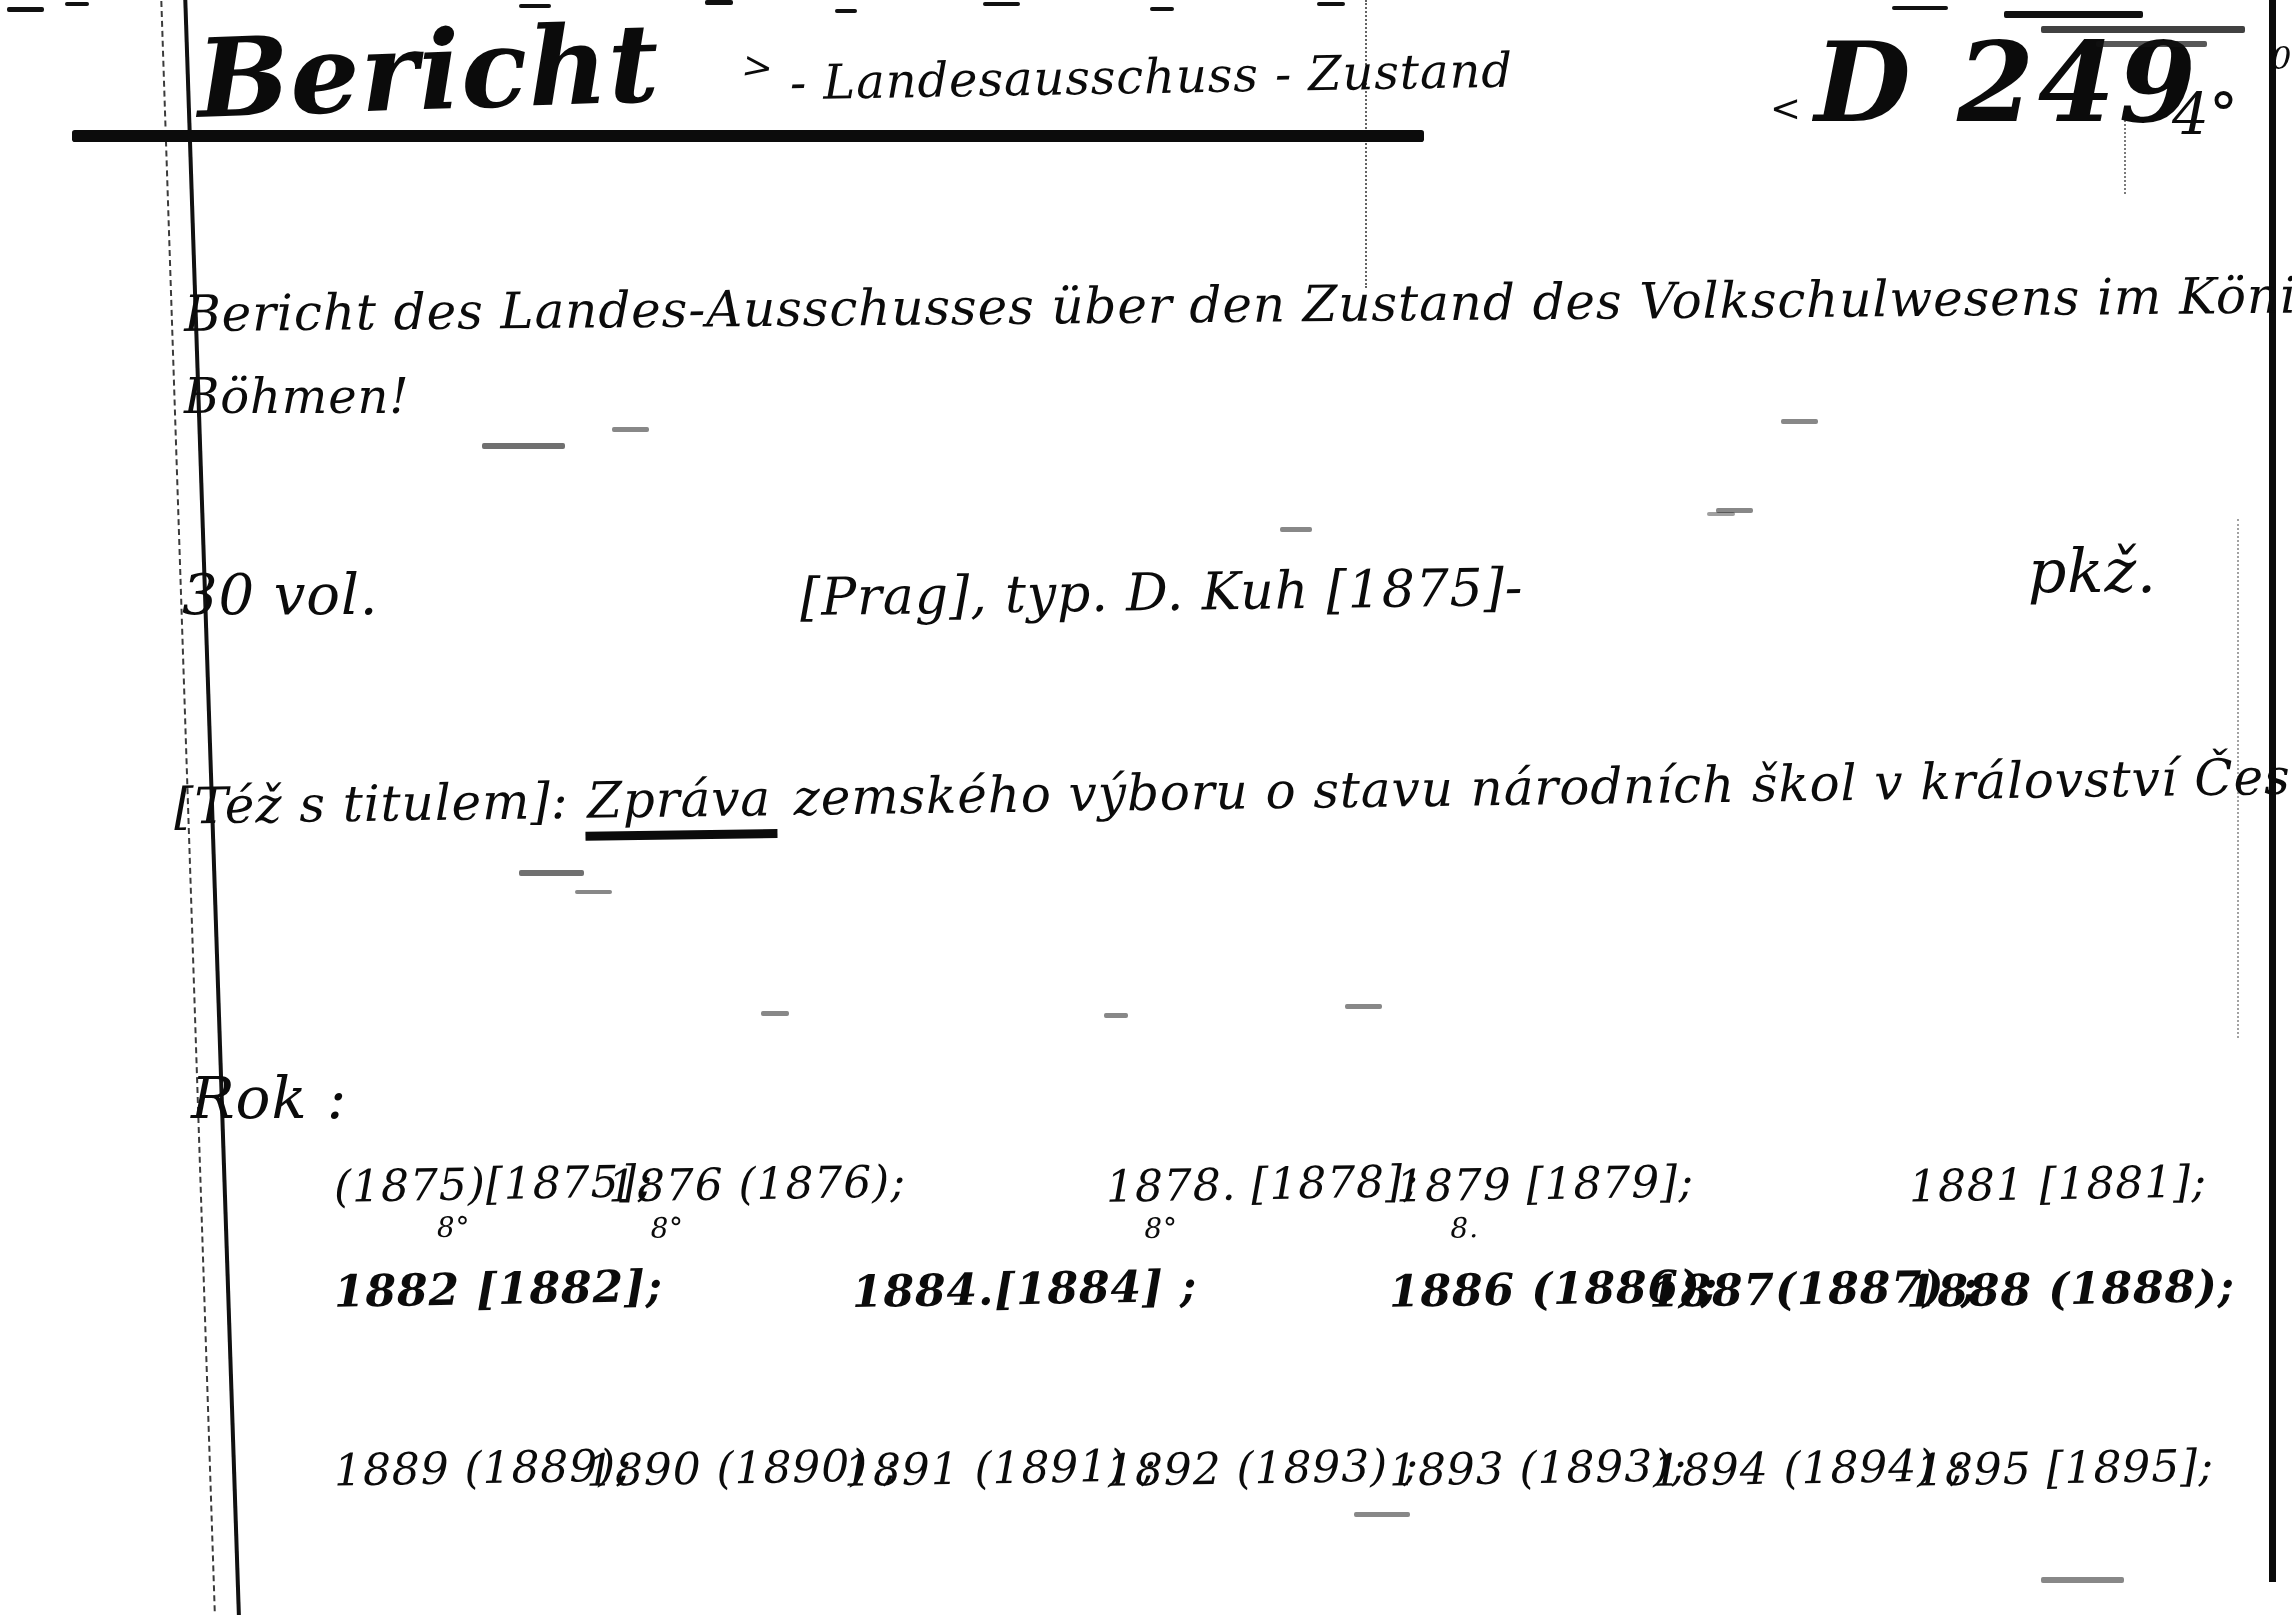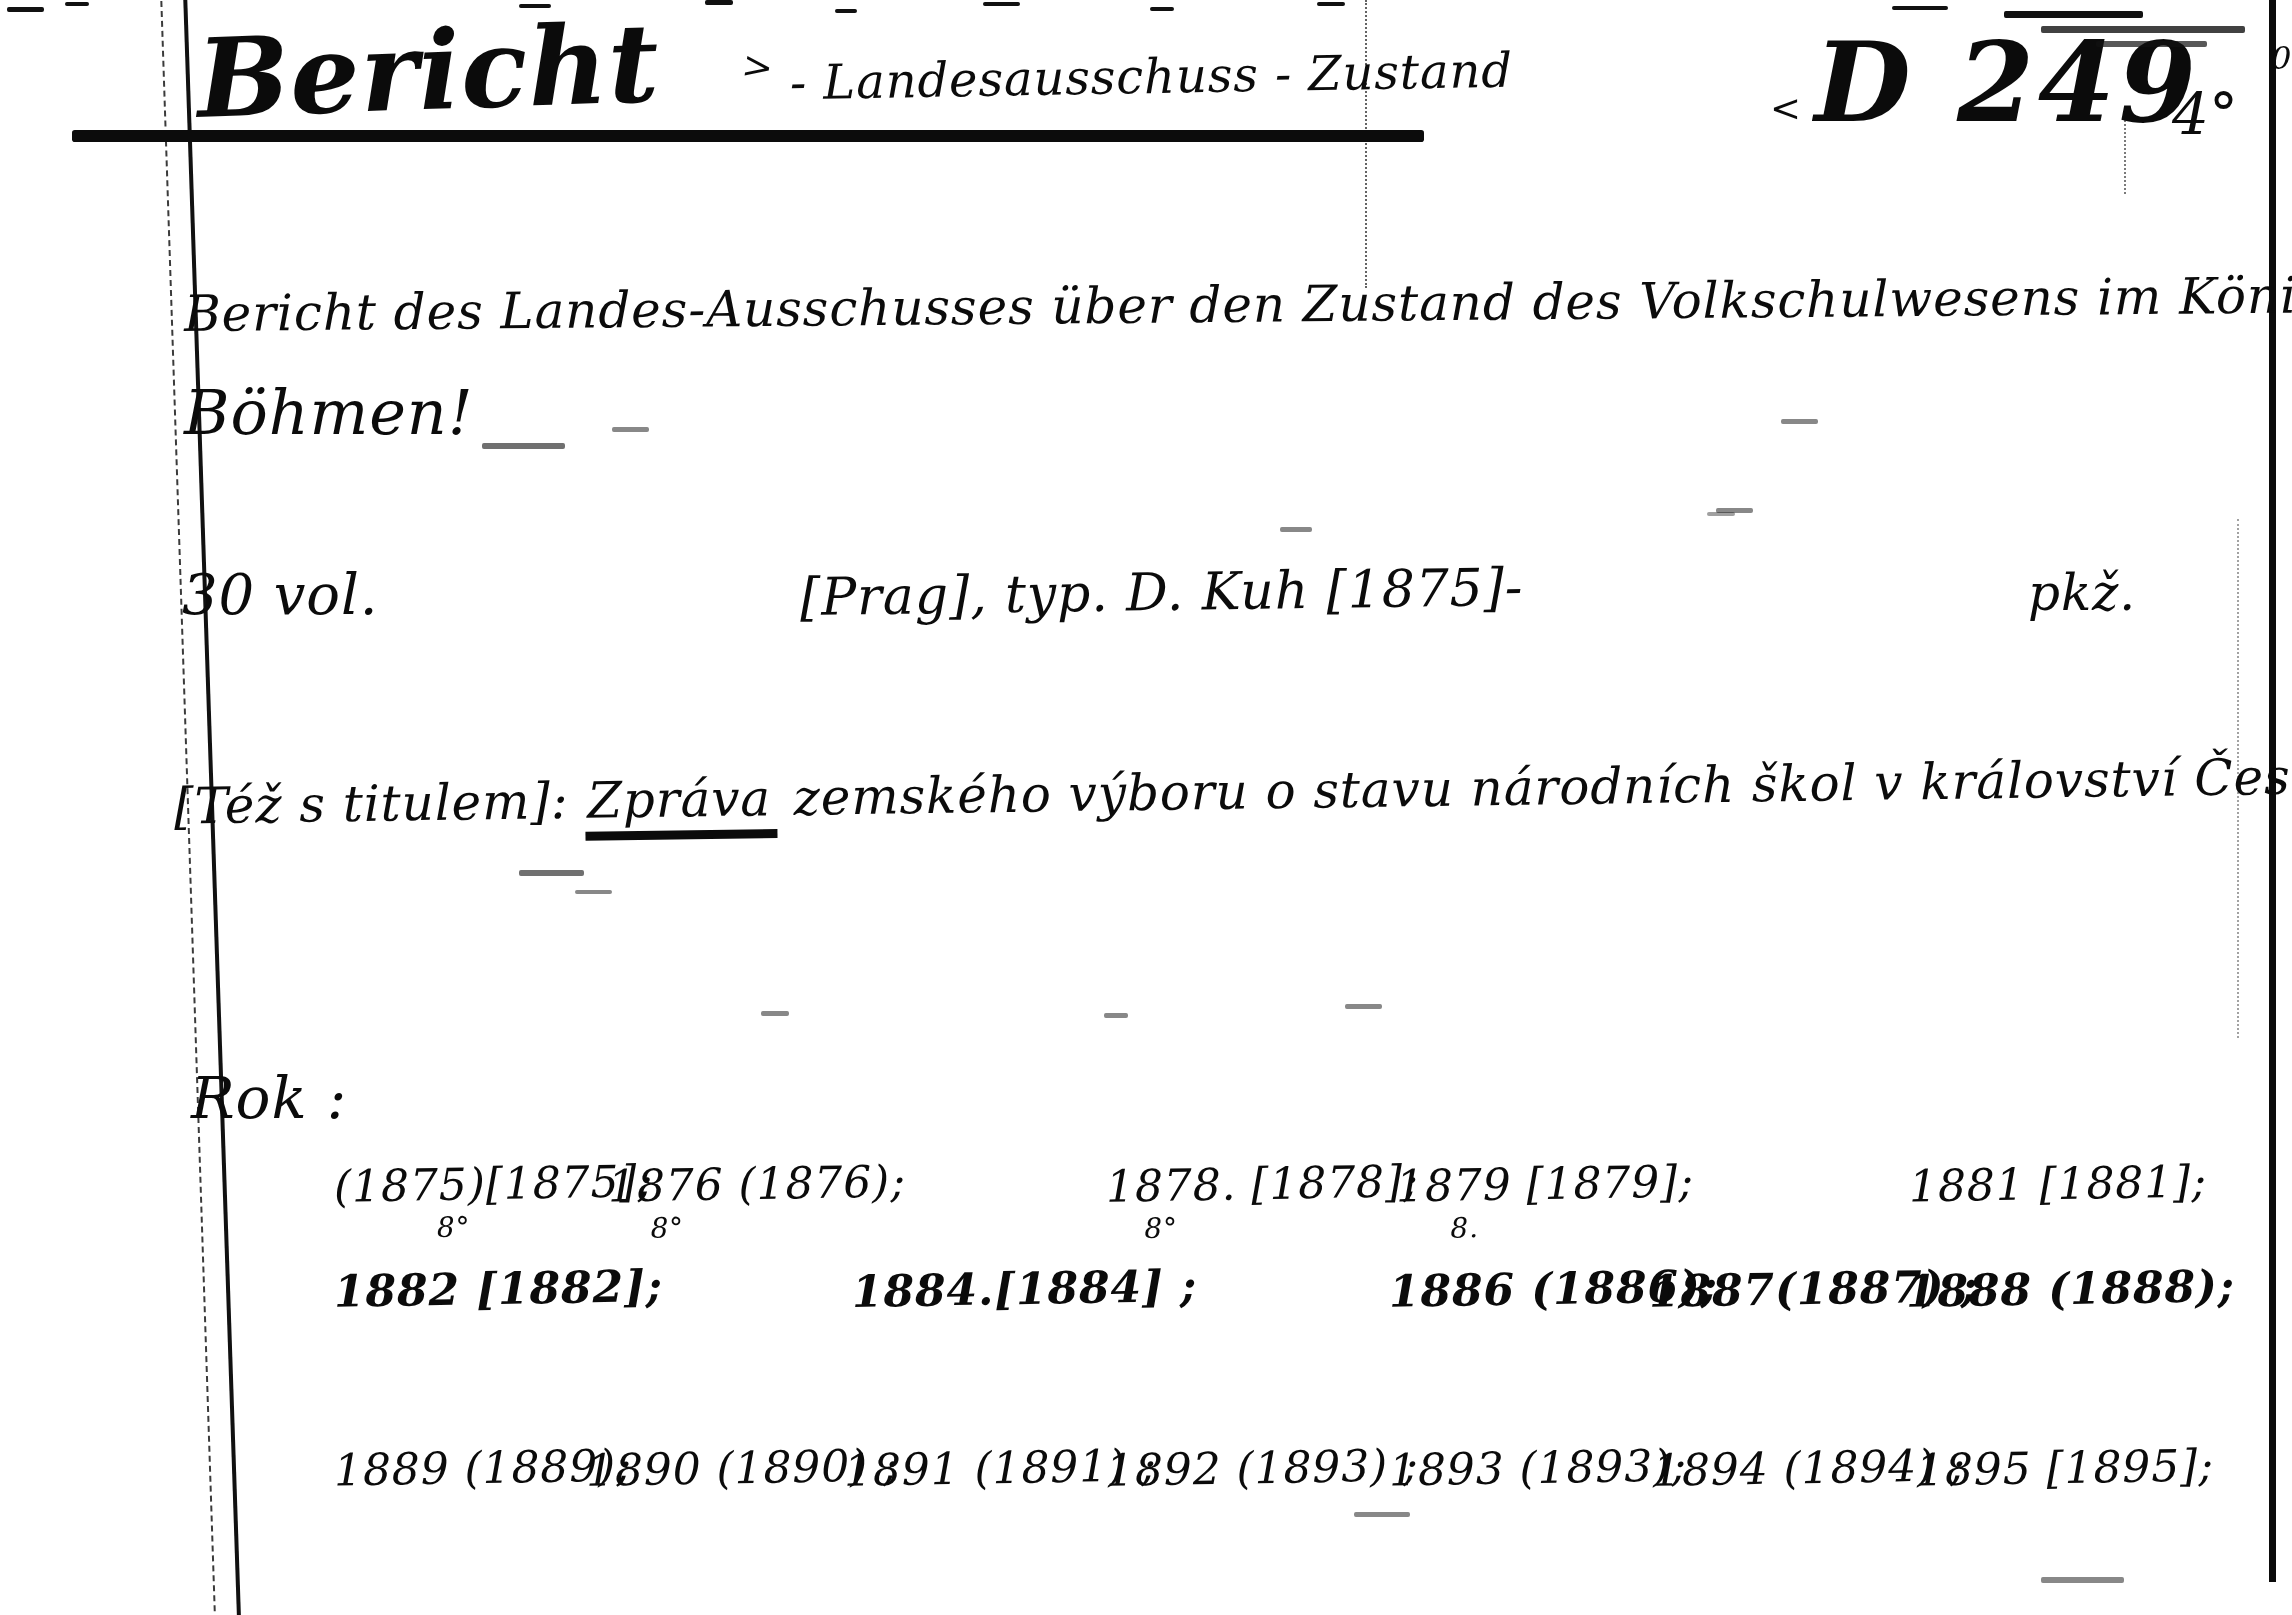--- a/index.html
+++ b/index.html
@@ -23,24 +23,24 @@
   
   .title{position:absolute;left:197px;top:7.4px;font-size:109px;font-weight:bold;transform:rotate(-2deg);}
   .caret{position:absolute;left:742px;top:45px;font-size:37px;transform:rotate(8deg);}
   .subtitle{position:absolute;left:790px;top:48px;font-size:48px;transform:rotate(-1deg);}
   .shelf{position:absolute;left:1770px;top:16.7px;font-size:37px;}
   .shelf-num{font-size:111px;font-weight:bold;font-style:italic;letter-spacing:3.7px;}
   .shelf-super{position:absolute;left:2271px;top:39px;font-size:32px;font-style:italic;}
   .format{position:absolute;left:2172px;top:80px;font-size:58px;font-style:italic;}
   
   .desc1{position:absolute;left:184px;top:275px;font-size:50px;transform:rotate(-0.5deg);}
-  .desc2{position:absolute;left:184px;top:376px;font-size:62px;}
+  .desc2{position:absolute;left:184px;top:368px;font-size:48px;}
   .vol{position:absolute;left:182px;top:562px;font-size:56px;}
   .imprint{position:absolute;left:800px;top:562px;font-size:52px;transform:rotate(-0.8deg);}
-  .sig{position:absolute;left:2028px;top:564px;font-size:50px;}
+  .sig{position:absolute;left:2028px;top:536px;font-size:60px;}
   .alt{position:absolute;left:174px;top:762px;font-size:50px;transform:rotate(-0.8deg);}
   .alt .u{border-bottom:9.3px solid #0b0b0b;padding:0 5.6px 1.9px 1.9px;display:inline-block;}
   .rok{position:absolute;left:191px;top:1064px;font-size:58px;}
   
   .yrow{position:absolute;left:0;width:2293px;height:111px;}
   .r1{top:1158px;} .r2{top:1263px;font-weight:bold;} .r3{top:1442px;} .r4{top:1467px;}
   .yg{position:absolute;top:0;font-size:44px;font-style:italic;white-space:nowrap;letter-spacing:0.9px;transform:rotate(-1deg);}
   .yg .sub{position:absolute;left:32%;top:52px;font-size:28px;}
   
   .noise{position:absolute;background:#111;border-radius:1.9px;}

